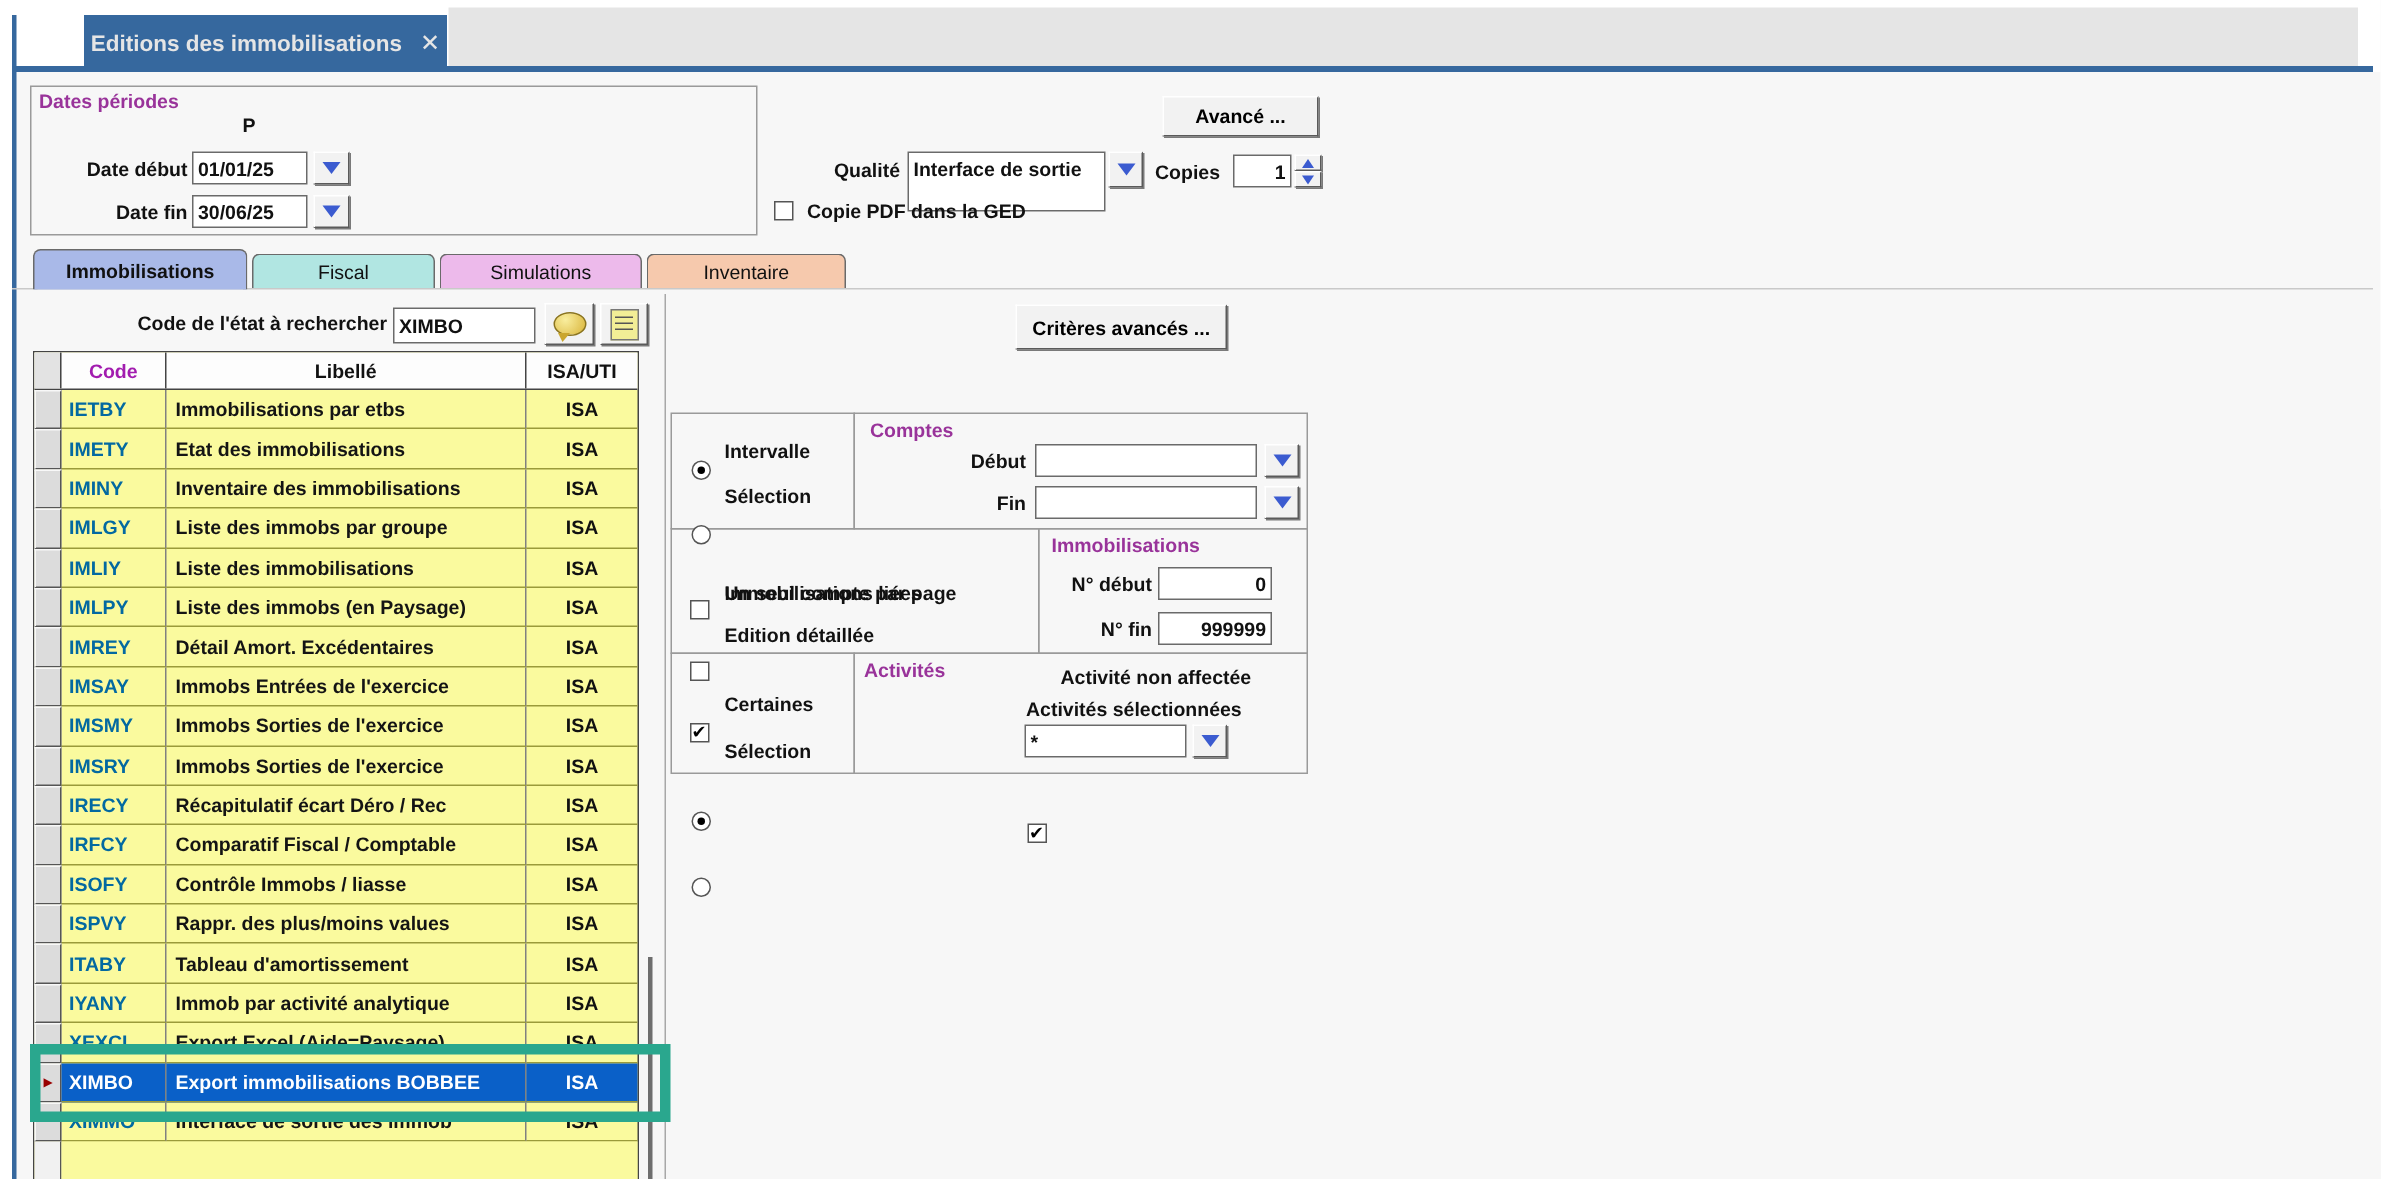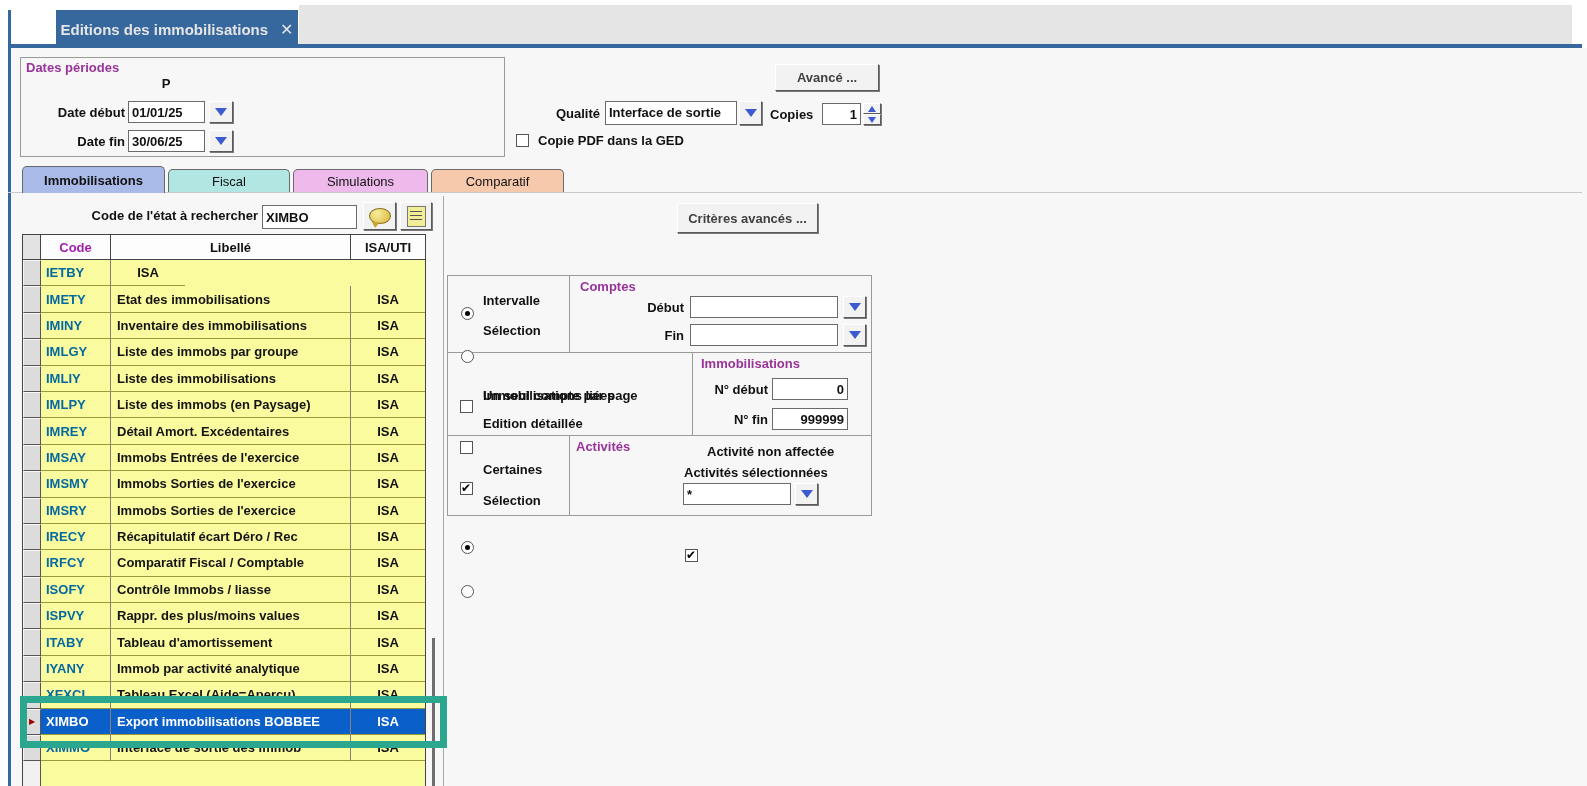--- a/index.html
+++ b/index.html
@@ -14,21 +14,21 @@
   .blue-line{left:8px;top:44px;width:1574px;height:4px;background:#36689e;}
   .doc-tab{left:56px;top:10px;width:242px;height:38px;background:#36689e;color:#e5e5e5;
            display:flex;align-items:center;justify-content:center;gap:12px;font-size:15px;}
   .doc-tab .close{font-size:16px;font-weight:normal;cursor:default;}
   .tab-underline{left:8px;top:192px;width:1574px;height:1px;background:#c9c9c9;}
 
   
   .gbox{border:1px solid #9a9a9a;}
   .plabel{color:#99339a;}
   .btn{background:#f2f2f2;border:1px solid #5a5a5a;border-top-color:#ffffff;border-left-color:#ffffff;
-       box-shadow:1px 1px 0 #7a7a7a;display:flex;align-items:center;justify-content:center;color:#404040;}
+       box-shadow:1px 1px 0 #7a7a7a;display:flex;align-items:center;justify-content:center;color:#000000;}
   .inp{background:#fff;border:1px solid #6a6a6a;font-family:inherit;font-size:13px;font-weight:bold;
        color:#111;padding:0 3px;box-sizing:border-box;}
   .inp.right{text-align:right;}
   .tri-down{width:0;height:0;border-left:6px solid transparent;border-right:6px solid transparent;
             border-top:8px solid #3b5bd0;}
   .tri-up-s{width:0;height:0;border-left:4px solid transparent;border-right:4px solid transparent;
             border-bottom:6px solid #3b5bd0;}
   .tri-down-s{width:0;height:0;border-left:4px solid transparent;border-right:4px solid transparent;
             border-top:6px solid #3b5bd0;}
   .cb{width:13px;height:13px;background:#fff;border:1px solid #555;position:relative;}
@@ -108,42 +108,42 @@
 
   <div class="abs rlabel" style="left:40px;top:134px;width:85px;">Date fin</div>
   <input class="abs inp" style="left: 128px; top: 130px; width: 77px; height: 22px;" value="30/06/25">
   <div class="abs btn" style="left:209px;top:130px;width:24px;height:22px;">
     <span class="tri-down"></span>
   </div>
 
   <div class="abs btn" style="left:775px;top:64px;width:104px;height:27px;">Avancé ...</div>
 
   <div class="abs rlabel" style="left:545px;top:106px;width:55px;">Qualité</div>
-  <div class="abs inp" style="left:605px;top:101px;width:132px;height:24px;line-height:22px;">Interface de sortie</div>
+  <div class="abs inp" style="left:605px;top:101px;width:132px;height:40px;line-height:22px;">Interface de sortie</div>
   <div class="abs btn" style="left:739px;top:101px;width:23px;height:24px;">
     <span class="tri-down"></span>
   </div>
 
   <div class="abs" style="left:770px;top:107px;">Copies</div>
   <input class="abs inp right" style="left: 822px; top: 103px; width: 39px; height: 22px;" value="1">
   <div class="abs btn" style="left:863px;top:103px;width:18px;height:11px;">
     <span class="tri-up-s"></span>
   </div>
   <div class="abs btn" style="left:863px;top:114px;width:18px;height:11px;">
     <span class="tri-down-s"></span>
   </div>
 
   <div class="abs cb" style="left:516px;top:134px;"></div>
   <div class="abs rowlab" style="left:538px;top:133px;">Copie PDF dans la GED</div>
 
   <div>
       <div class="ftab active" style="left: 22px; width: 143px; background: rgb(169, 185, 232);">Immobilisations</div>
       <div class="ftab" style="left: 168px; width: 122px; background: rgb(177, 230, 226);">Fiscal</div>
       <div class="ftab" style="left: 293px; width: 135px; background: rgb(237, 186, 235);">Simulations</div>
-      <div class="ftab" style="left: 431px; width: 133px; background: rgb(246, 201, 173);">Comparatif</div>
+      <div class="ftab" style="left: 431px; width: 133px; background: rgb(246, 201, 173);">Inventaire</div>
     </div>
   <div class="abs tab-underline"></div>
 
   <div class="abs rlabel" style="left:66px;top:208px;width:192px;">Code de l'état à rechercher</div>
   <input class="abs inp" style="left: 262px; top: 205px; width: 95px; height: 24px;" value="XIMBO">
   <div class="abs btn" style="left:363px;top:202px;width:33px;height:28px;">
     <span class="bubble"></span>
   </div>
   <div class="abs btn" style="left:400px;top:202px;width:32px;height:28px;">
     <span class="pagelines"></span>
@@ -155,20 +155,21 @@
     <div class="thead">
       <div class="hc sel"></div>
       <div class="hc code">Code</div>
       <div class="hc lib">Libellé</div>
       <div class="hc isa">ISA/UTI</div>
     </div>
     <div>
         <div class="trow">
           <div class="c-sel"></div>
           <div class="c-code">IETBY</div>
+          <div class="c-lib">Immobilisations par etbs</div>
           <div class="c-isa">ISA</div>
         </div>
         <div class="trow">
           <div class="c-sel"></div>
           <div class="c-code">IMETY</div>
           <div class="c-lib">Etat des immobilisations</div>
           <div class="c-isa">ISA</div>
         </div>
         <div class="trow">
           <div class="c-sel"></div>
@@ -250,21 +251,21 @@
         </div>
         <div class="trow">
           <div class="c-sel"></div>
           <div class="c-code">IYANY</div>
           <div class="c-lib">Immob par activité analytique</div>
           <div class="c-isa">ISA</div>
         </div>
         <div class="trow">
           <div class="c-sel"></div>
           <div class="c-code">XEXCL</div>
-          <div class="c-lib">Tableau Excel (Aide=Apercu)</div>
+          <div class="c-lib">Export Excel (Aide=Paysage)</div>
           <div class="c-isa">ISA</div>
         </div>
         <div class="trow selected">
           <div class="c-sel">
             <span class="rowarrow">▶</span>
           </div>
           <div class="c-code">XIMBO</div>
           <div class="c-lib">Export immobilisations BOBBEE</div>
           <div class="c-isa">ISA</div>
         </div>

